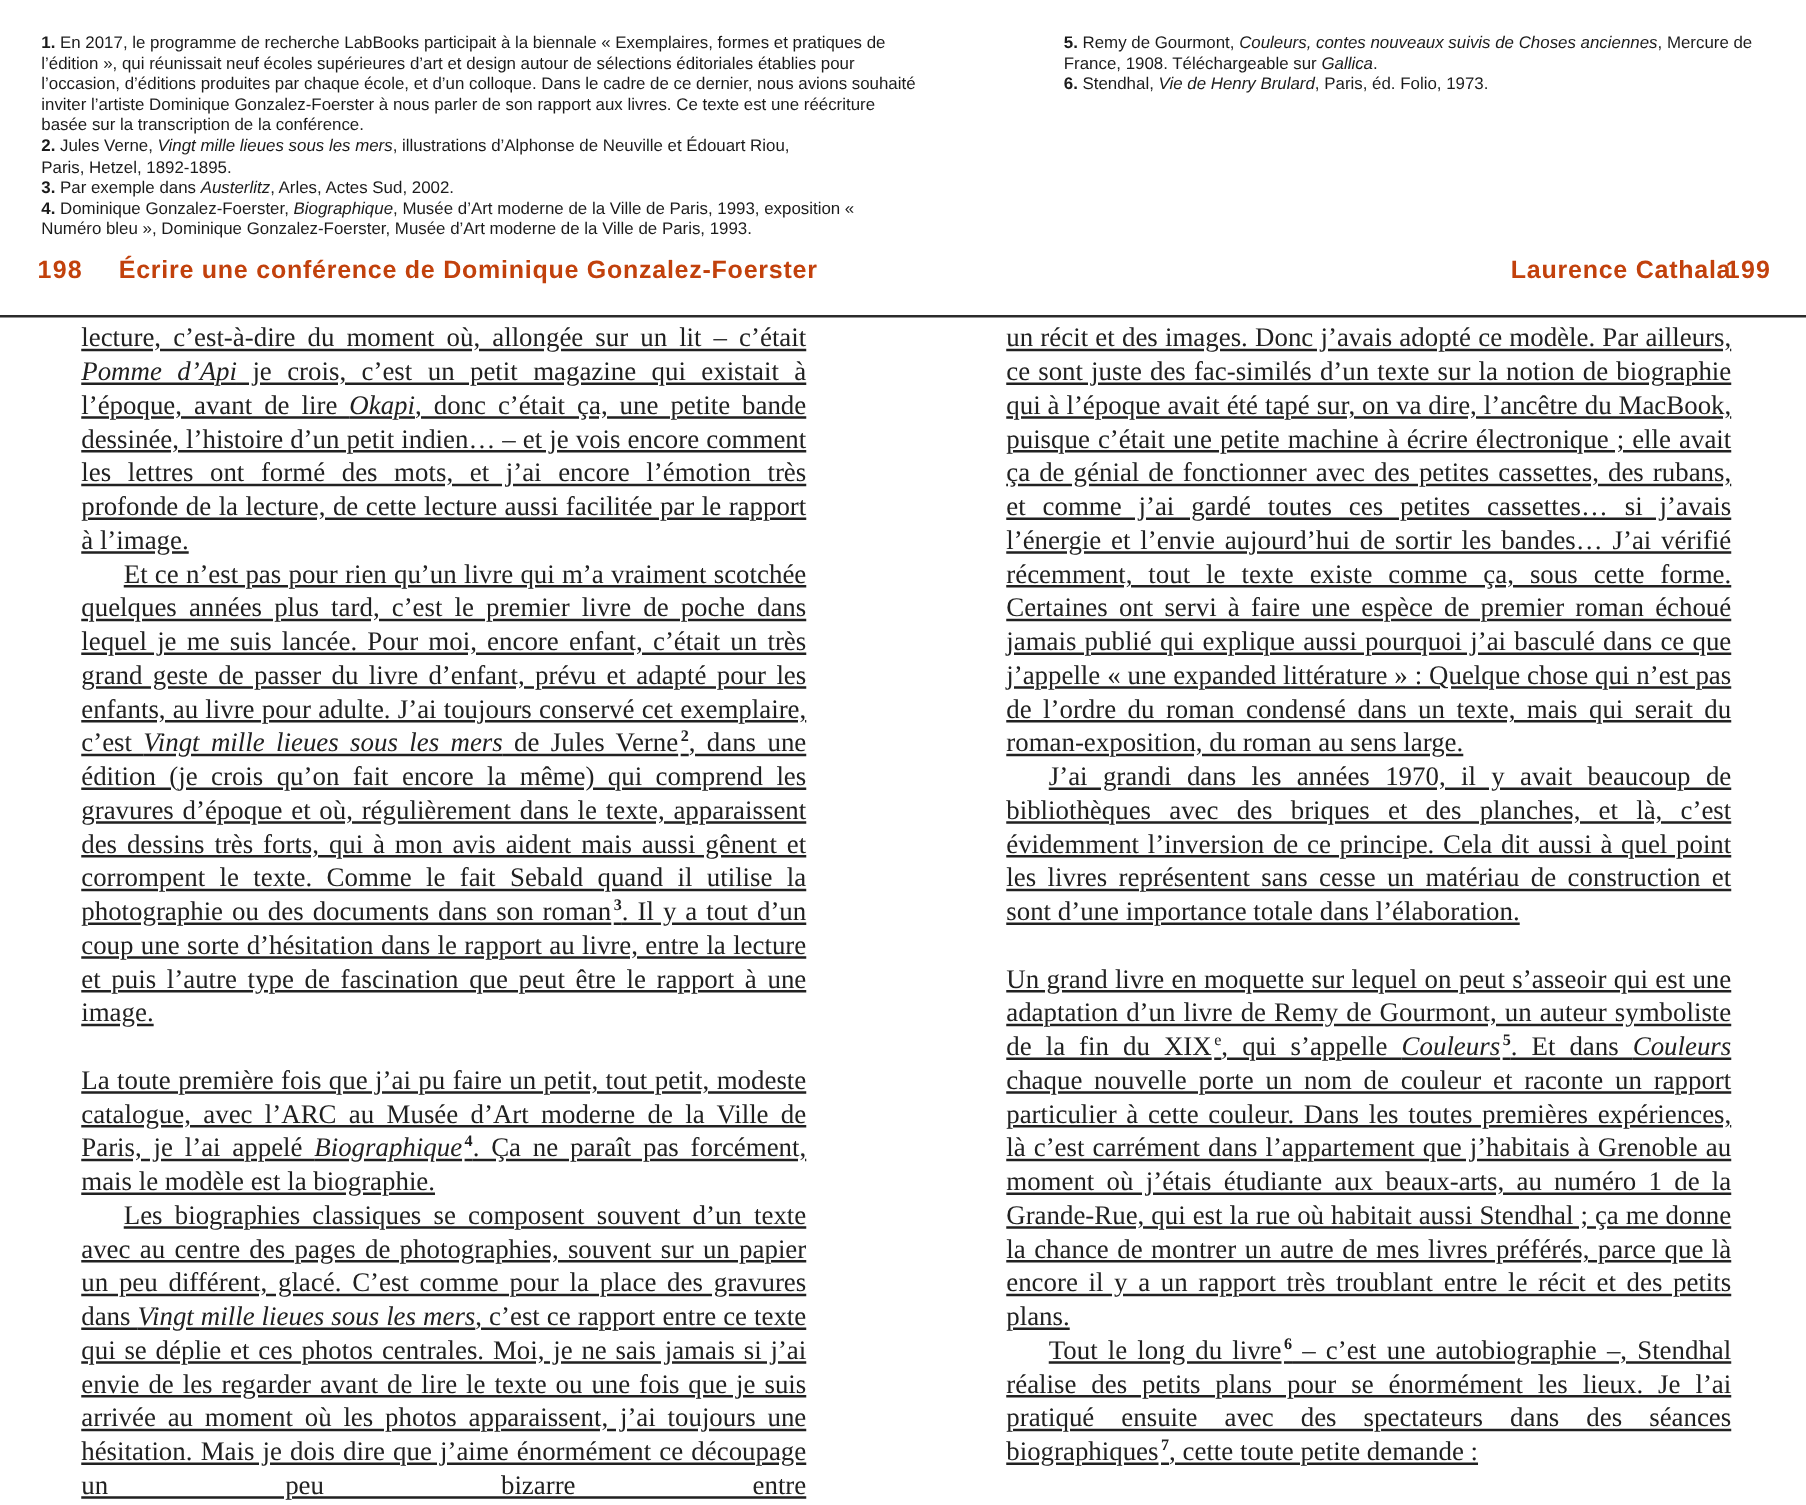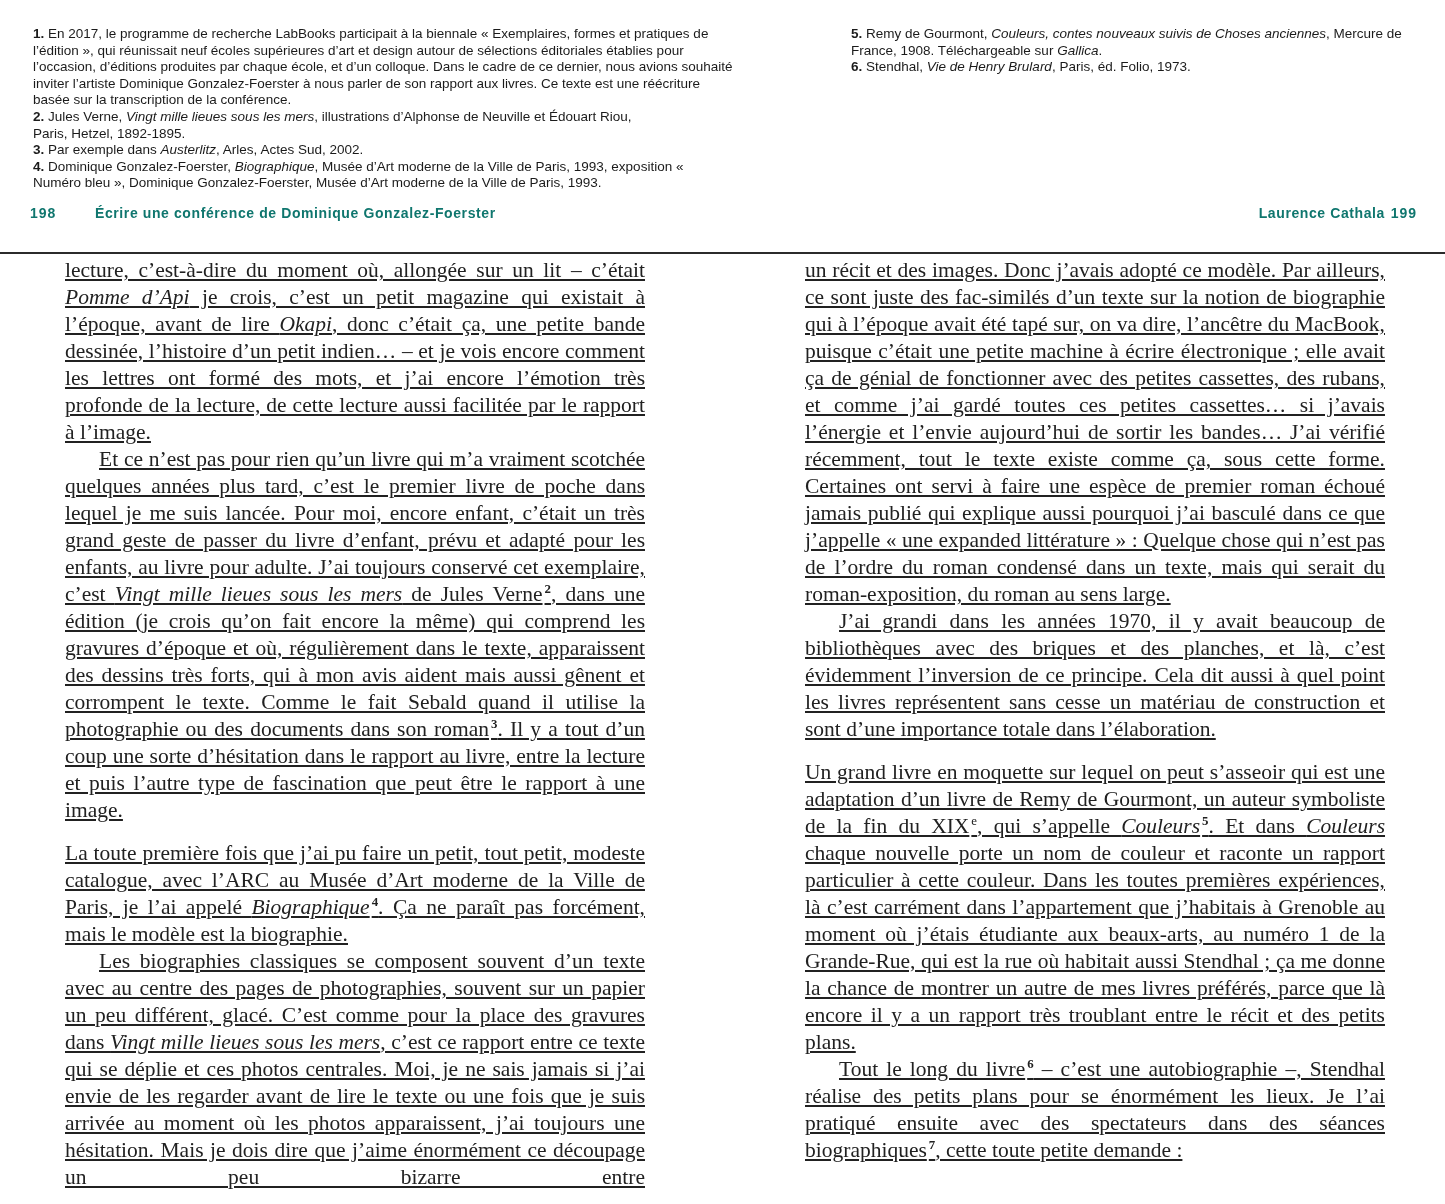--- a/index.html
+++ b/index.html
@@ -15,39 +15,39 @@
   }
   .footnotes-left{left:33px;width:700px;}
   .footnotes-right{left:851px;width:585px;}
   .fn{margin:0;}
   .it{font-style:italic;}
   .bd{font-weight:bold;}
   
   .pagenum,.runhead{
     position:absolute;top:205px;
     font-family:"Liberation Sans",sans-serif;font-weight:bold;
-    font-size:14px;letter-spacing:1px;color:#0f766e;white-space:nowrap;
+    font-size:20px;letter-spacing:1px;color:#c2410c;white-space:nowrap;
   }
   .pagenum.left{left:30px;}
   .pagenum.right{right:28px;left:auto;}
   .runhead.left{left:95px;letter-spacing:0.6px;}
   .runhead.right{left:805px;width:580px;text-align:right;letter-spacing:0.6px;}
   .rule{position:absolute;left:0;right:0;top:252px;height:2px;background:#2b2b2b;}
   
   .col{
     position:absolute;top:257px;width:580px;
     font-size:21.5px;line-height:27px;text-align:justify;
     color:#212121;
     text-decoration:underline;
   }
   .col-left{left:65px;}
   .col-right{left:805px;}
   .col p{margin:0;}
   .col p.indent{text-indent:34px;}
-  .col p.gap{margin-top:16px;}
+  .col p.gap{margin-top:27px;}
   .col p.fill{text-align-last:justify;}
   sup{font-size:0.6em;line-height:0;vertical-align:super;margin-left:2px;}
 </style>
 </head>
 <body>
 
 <div class="page">
 
   <div class="footnotes footnotes-left">
       <div class="fn"><span class="bd">1. </span><span>En 2017, le programme de recherche LabBooks participait à la biennale « Exemplaires, formes et pratiques de l’édition », qui réunissait neuf écoles supérieures d’art et design autour de sélections éditoriales établies pour l’occasion, d’éditions produites par chaque école, et d’un colloque. Dans le cadre de ce dernier, nous avions souhaité inviter l’artiste Dominique Gonzalez-Foerster à nous parler de son rapport aux livres. Ce texte est une réécriture basée sur la transcription de la conférence.</span></div>

